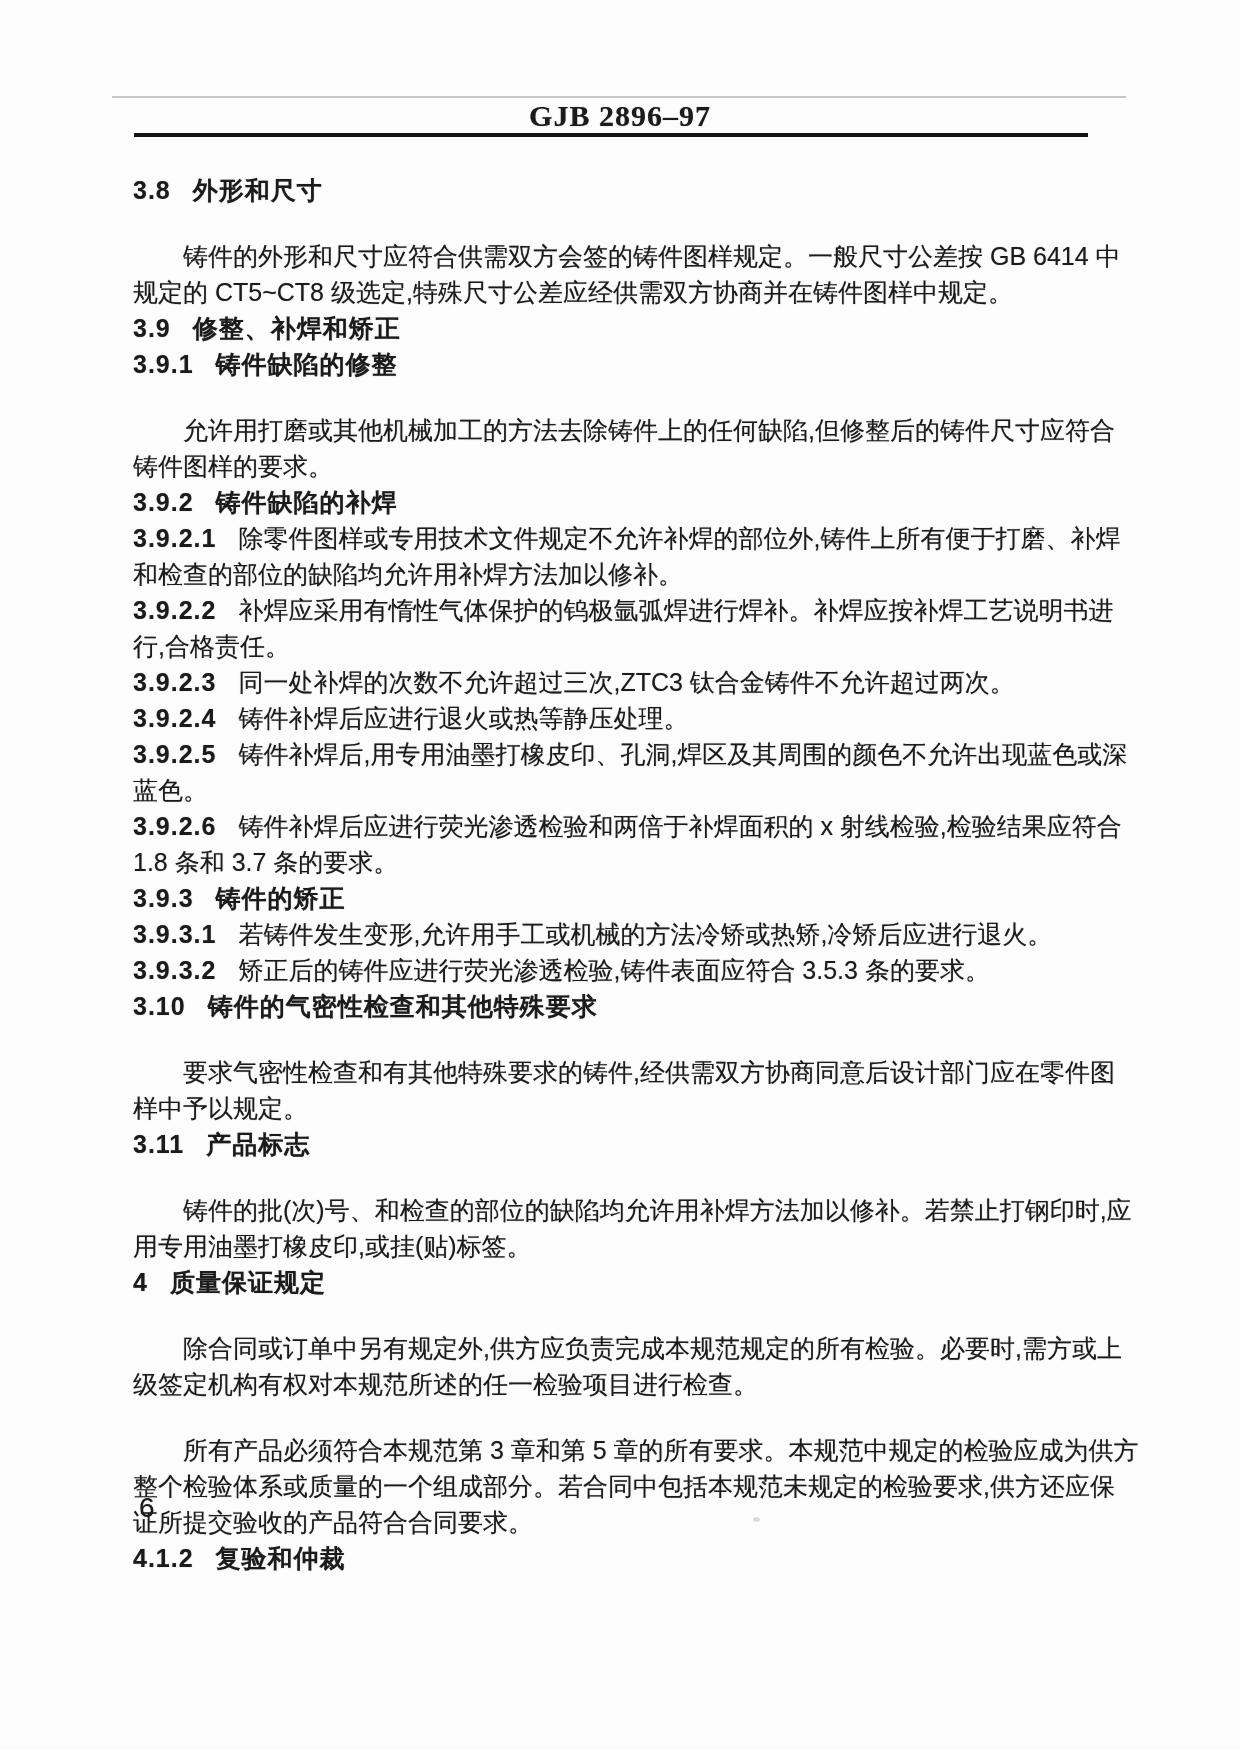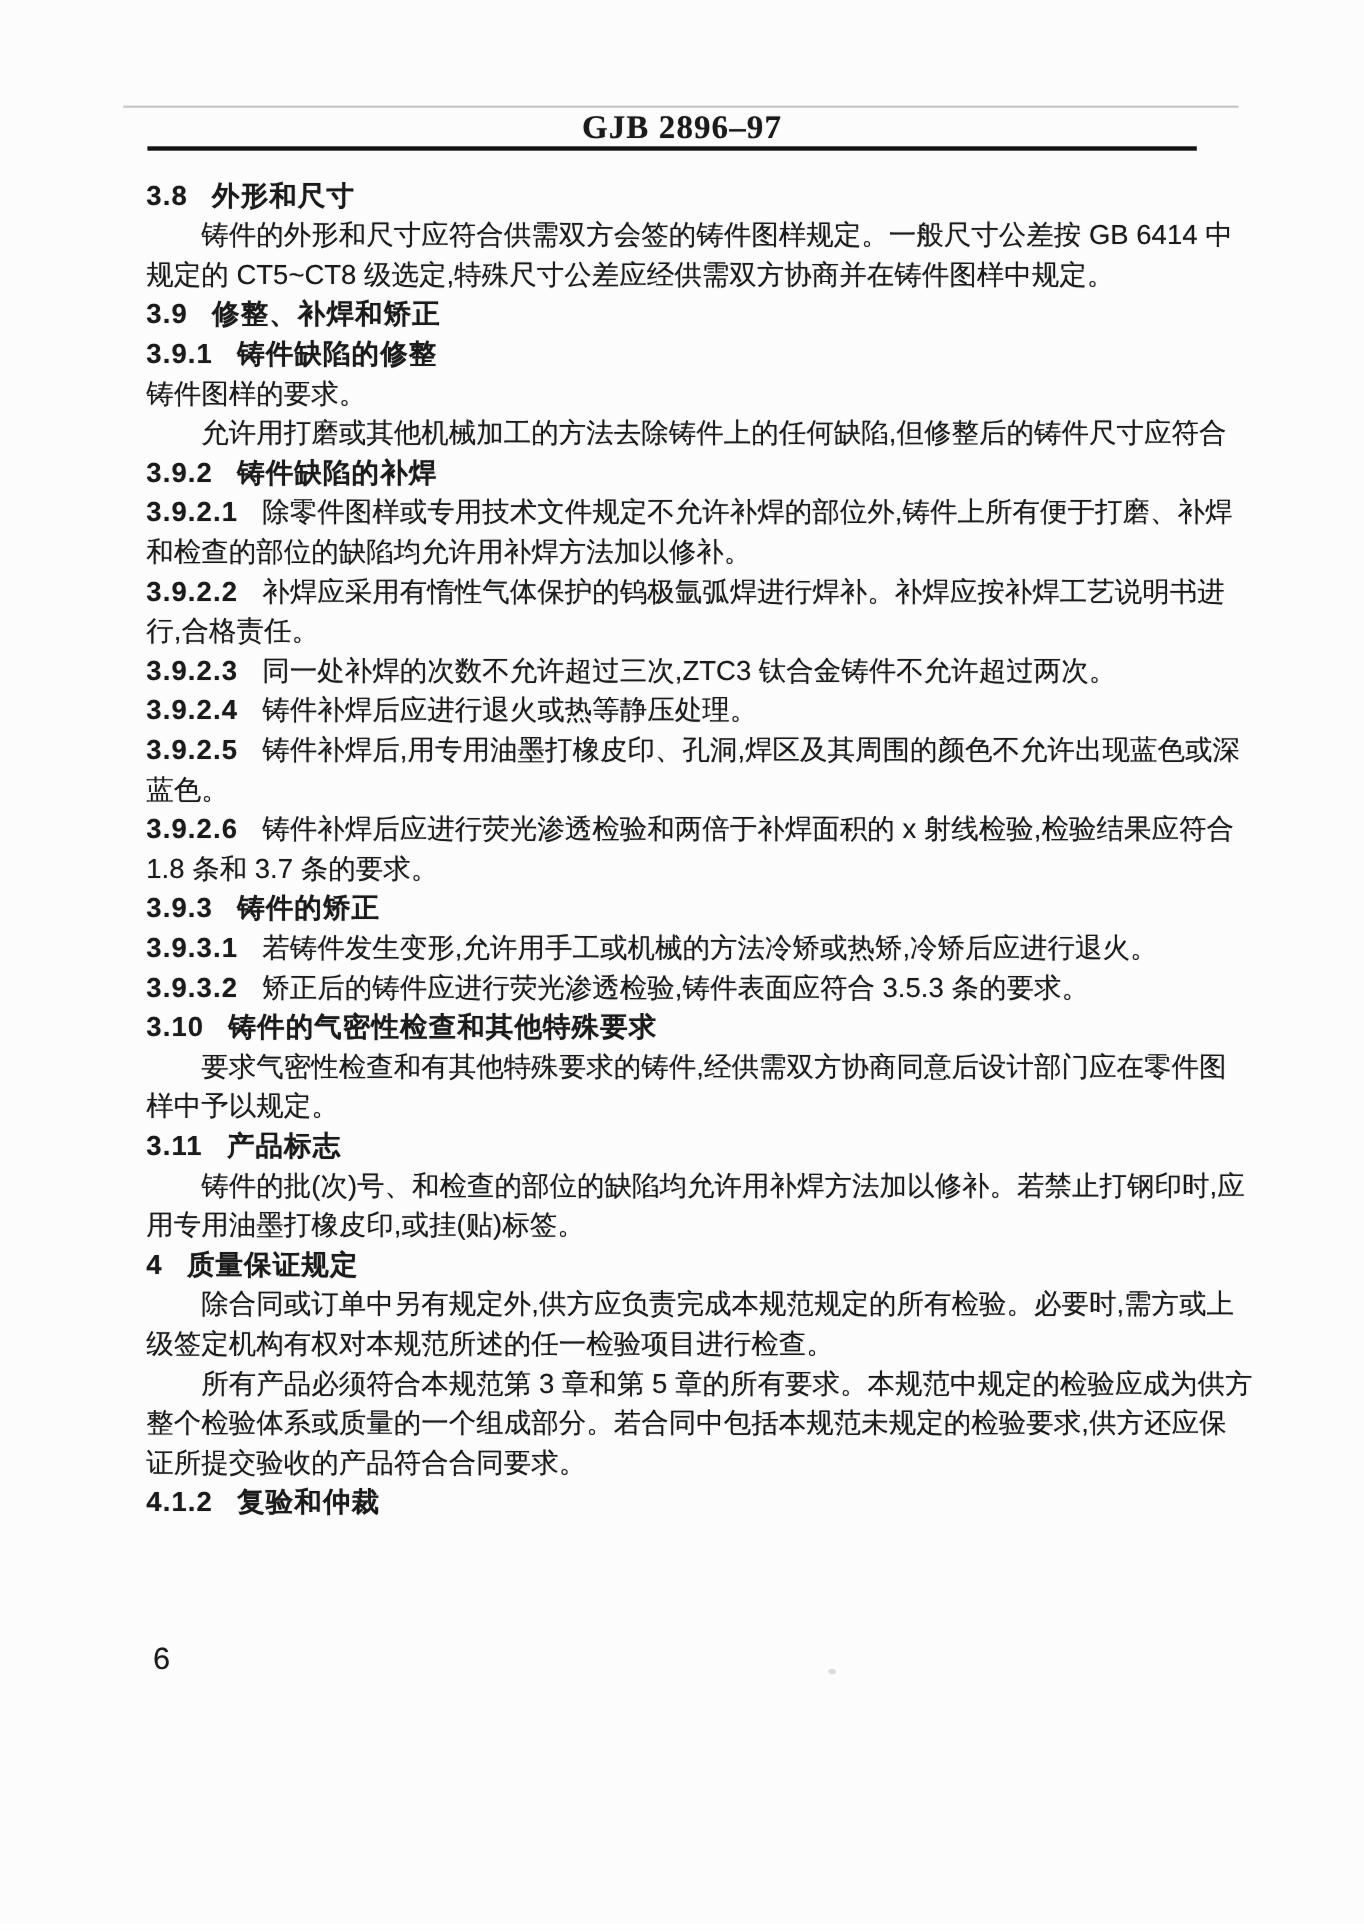--- a/index.html
+++ b/index.html
@@ -40,31 +40,31 @@
     position: absolute;
     left: 134px;
     top: 133px;
     width: 954px;
     height: 4px;
     background: #141414;
   }
   .content {
     position: absolute;
     left: 133px;
-    top: 160px;
+    top: 172px;
     width: 958px;
     font-size: 25px;
     line-height: 36px;
     text-shadow: 0 0 1px rgba(25,25,25,.45);
   }
   .line { white-space: nowrap; }
   .num { font-weight: bold; margin-right: 22px; letter-spacing: 1px; }
   .num:empty { display: none; margin: 0; }
   .h .txt, .chap .txt, .hgap .txt { font-weight: bold; letter-spacing: 1px; }
-  .first { text-indent: 50px; }
+  .first { text-indent: 50px; margin-top: 30px; }
   .chap { }
   .hgap { margin-top: 14px; }
   .page-num {
     position: absolute;
     left: 139px;
     top: 1492px;
     font-size: 28px;
     text-shadow: 0 0 1px rgba(25,25,25,.45);
   }
   .speck {
@@ -84,22 +84,22 @@
   <div class="top-rule"></div>
   <div class="std-number">GJB 2896–97</div>
   <div class="header-rule"></div>
 
   <div class="content">
       <div class="line h"><span class="num">3.8</span><span class="txt">外形和尺寸</span></div>
       <div class="line first"><span class="txt">铸件的外形和尺寸应符合供需双方会签的铸件图样规定。一般尺寸公差按 GB 6414 中</span></div>
       <div class="line cont"><span class="txt">规定的 CT5~CT8 级选定,特殊尺寸公差应经供需双方协商并在铸件图样中规定。</span></div>
       <div class="line h"><span class="num">3.9</span><span class="txt">修整、补焊和矫正</span></div>
       <div class="line h"><span class="num">3.9.1</span><span class="txt">铸件缺陷的修整</span></div>
+      <div class="line first"><span class="txt">允许用打磨或其他机械加工的方法去除铸件上的任何缺陷,但修整后的铸件尺寸应符合</span></div>
       <div class="line cont"><span class="txt">铸件图样的要求。</span></div>
-      <div class="line first"><span class="txt">允许用打磨或其他机械加工的方法去除铸件上的任何缺陷,但修整后的铸件尺寸应符合</span></div>
       <div class="line h"><span class="num">3.9.2</span><span class="txt">铸件缺陷的补焊</span></div>
       <div class="line clause"><span class="num">3.9.2.1</span><span class="txt">除零件图样或专用技术文件规定不允许补焊的部位外,铸件上所有便于打磨、补焊</span></div>
       <div class="line cont"><span class="txt">和检查的部位的缺陷均允许用补焊方法加以修补。</span></div>
       <div class="line clause"><span class="num">3.9.2.2</span><span class="txt">补焊应采用有惰性气体保护的钨极氩弧焊进行焊补。补焊应按补焊工艺说明书进</span></div>
       <div class="line cont"><span class="txt">行,合格责任。</span></div>
       <div class="line clause"><span class="num">3.9.2.3</span><span class="txt">同一处补焊的次数不允许超过三次,ZTC3 钛合金铸件不允许超过两次。</span></div>
       <div class="line clause"><span class="num">3.9.2.4</span><span class="txt">铸件补焊后应进行退火或热等静压处理。</span></div>
       <div class="line clause"><span class="num">3.9.2.5</span><span class="txt">铸件补焊后,用专用油墨打橡皮印、孔洞,焊区及其周围的颜色不允许出现蓝色或深</span></div>
       <div class="line cont"><span class="txt">蓝色。</span></div>
       <div class="line clause"><span class="num">3.9.2.6</span><span class="txt">铸件补焊后应进行荧光渗透检验和两倍于补焊面积的 x 射线检验,检验结果应符合</span></div>

